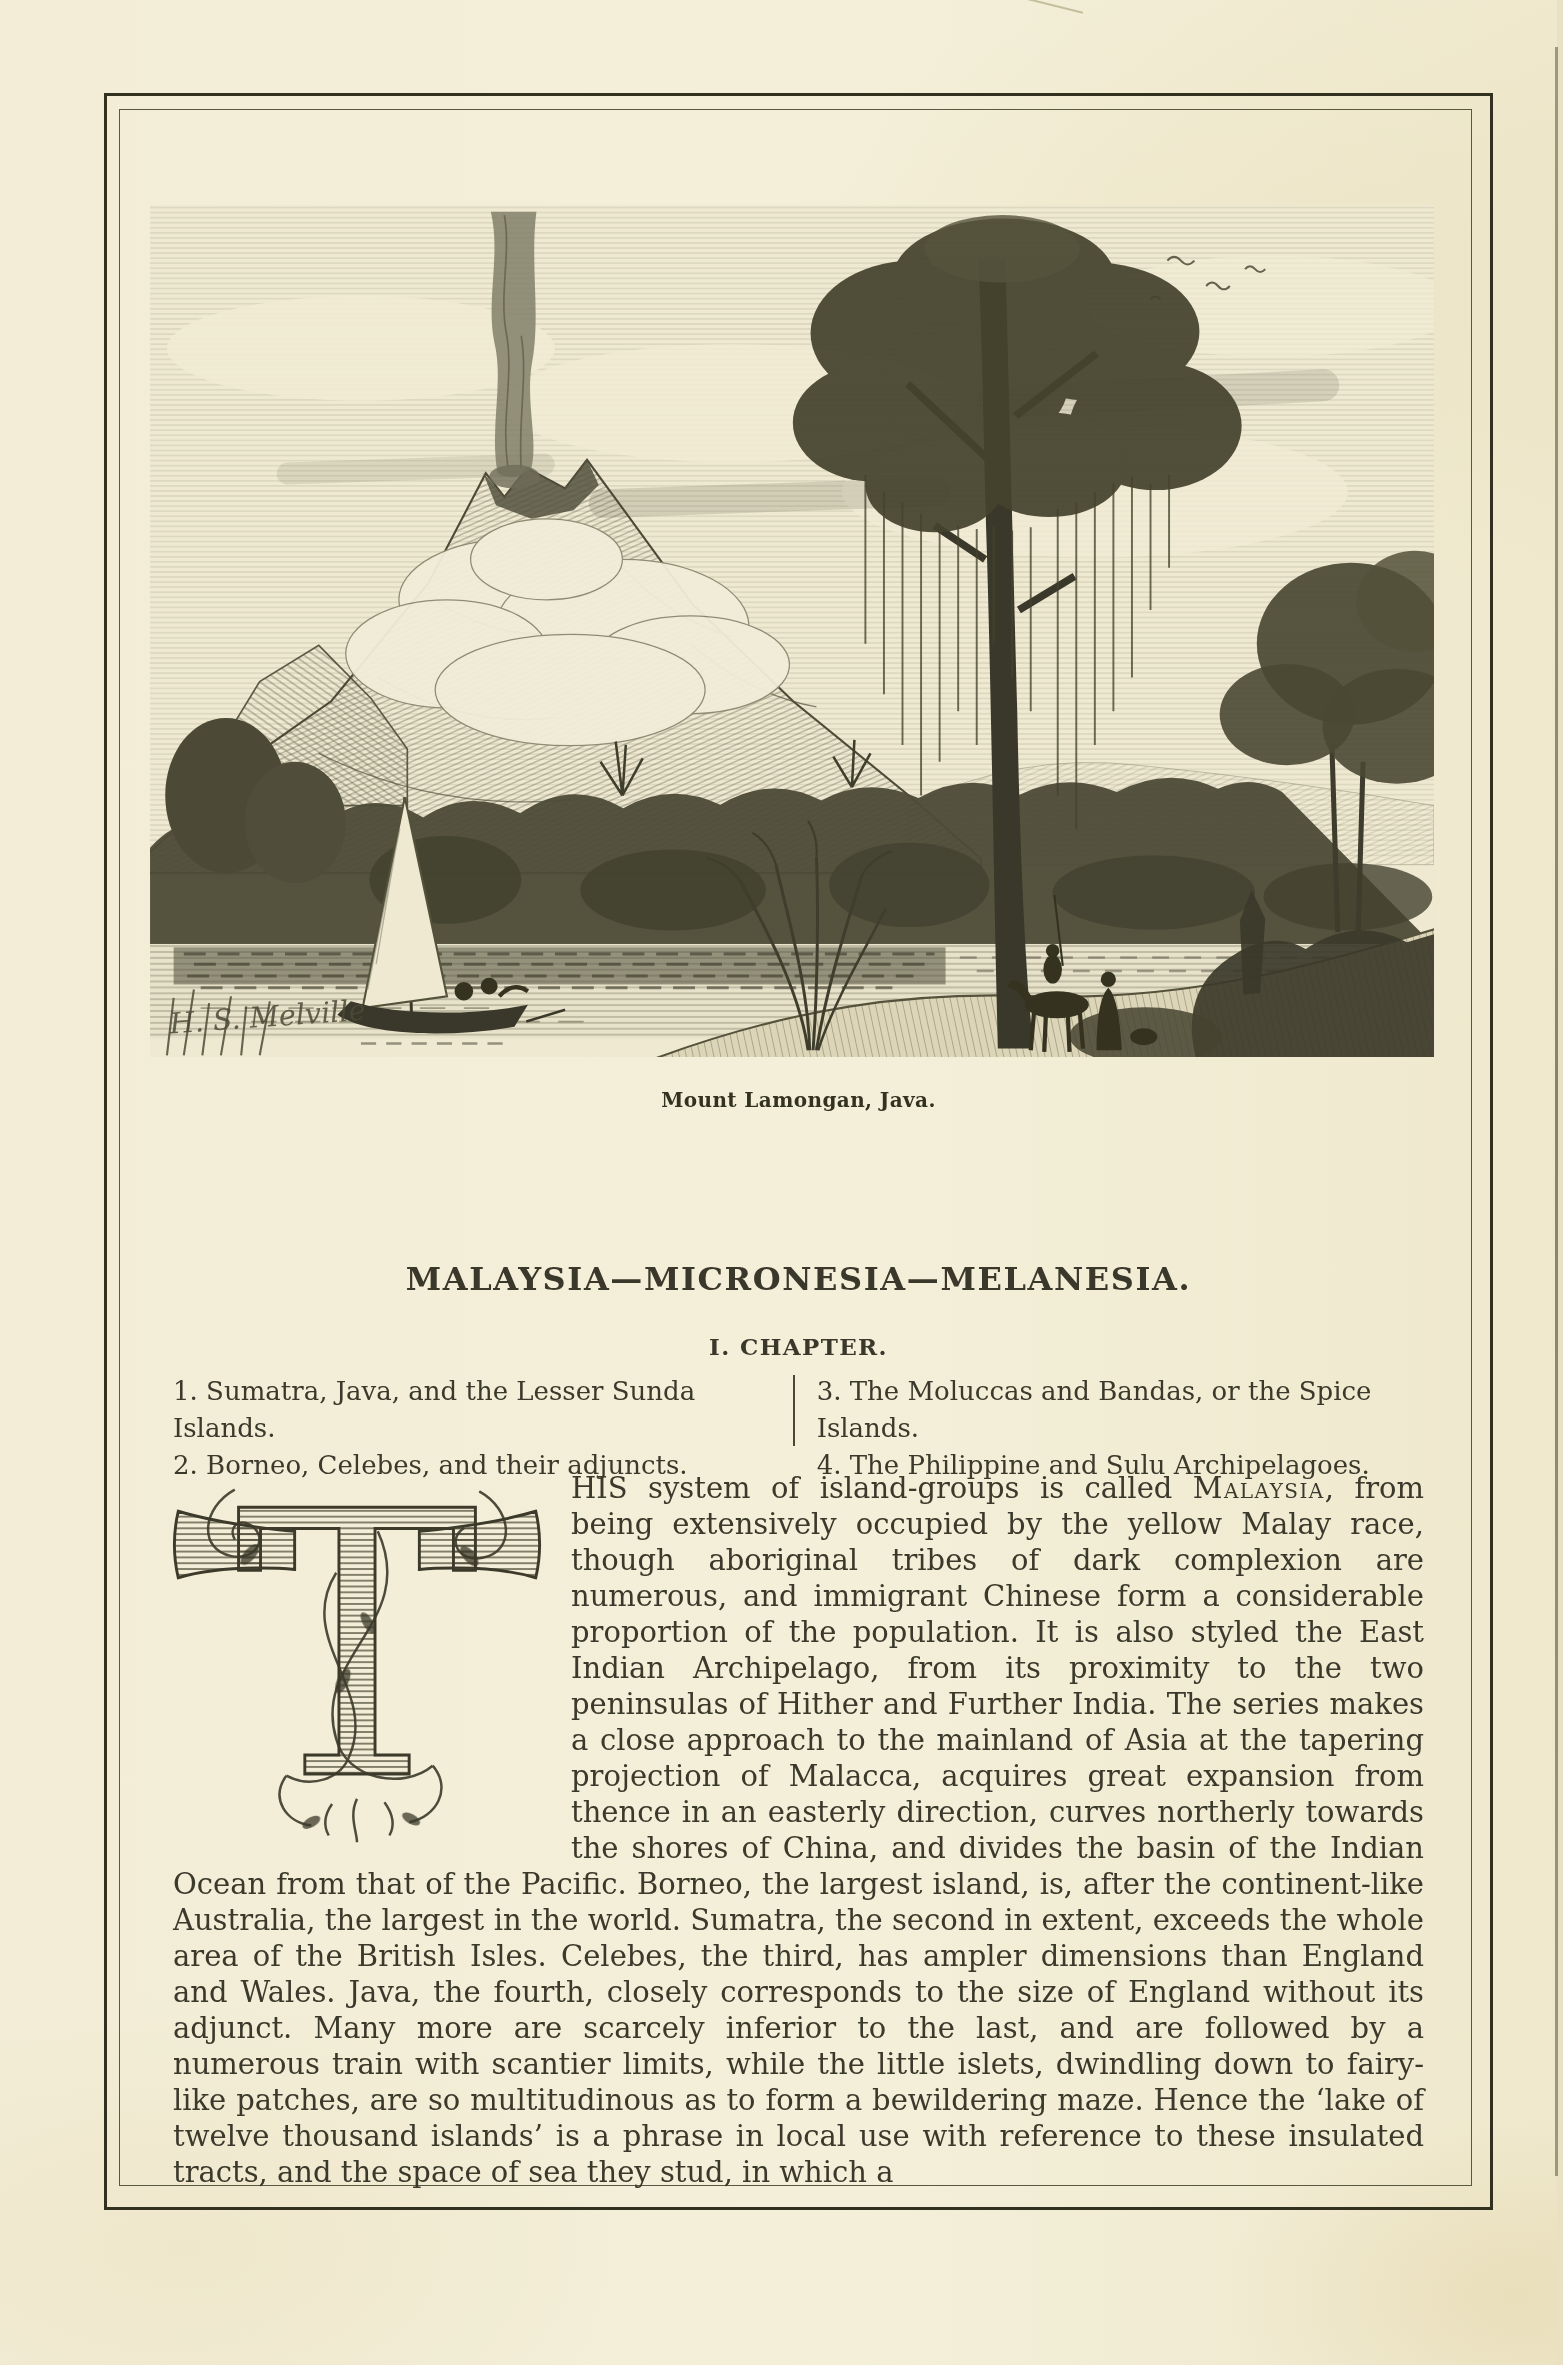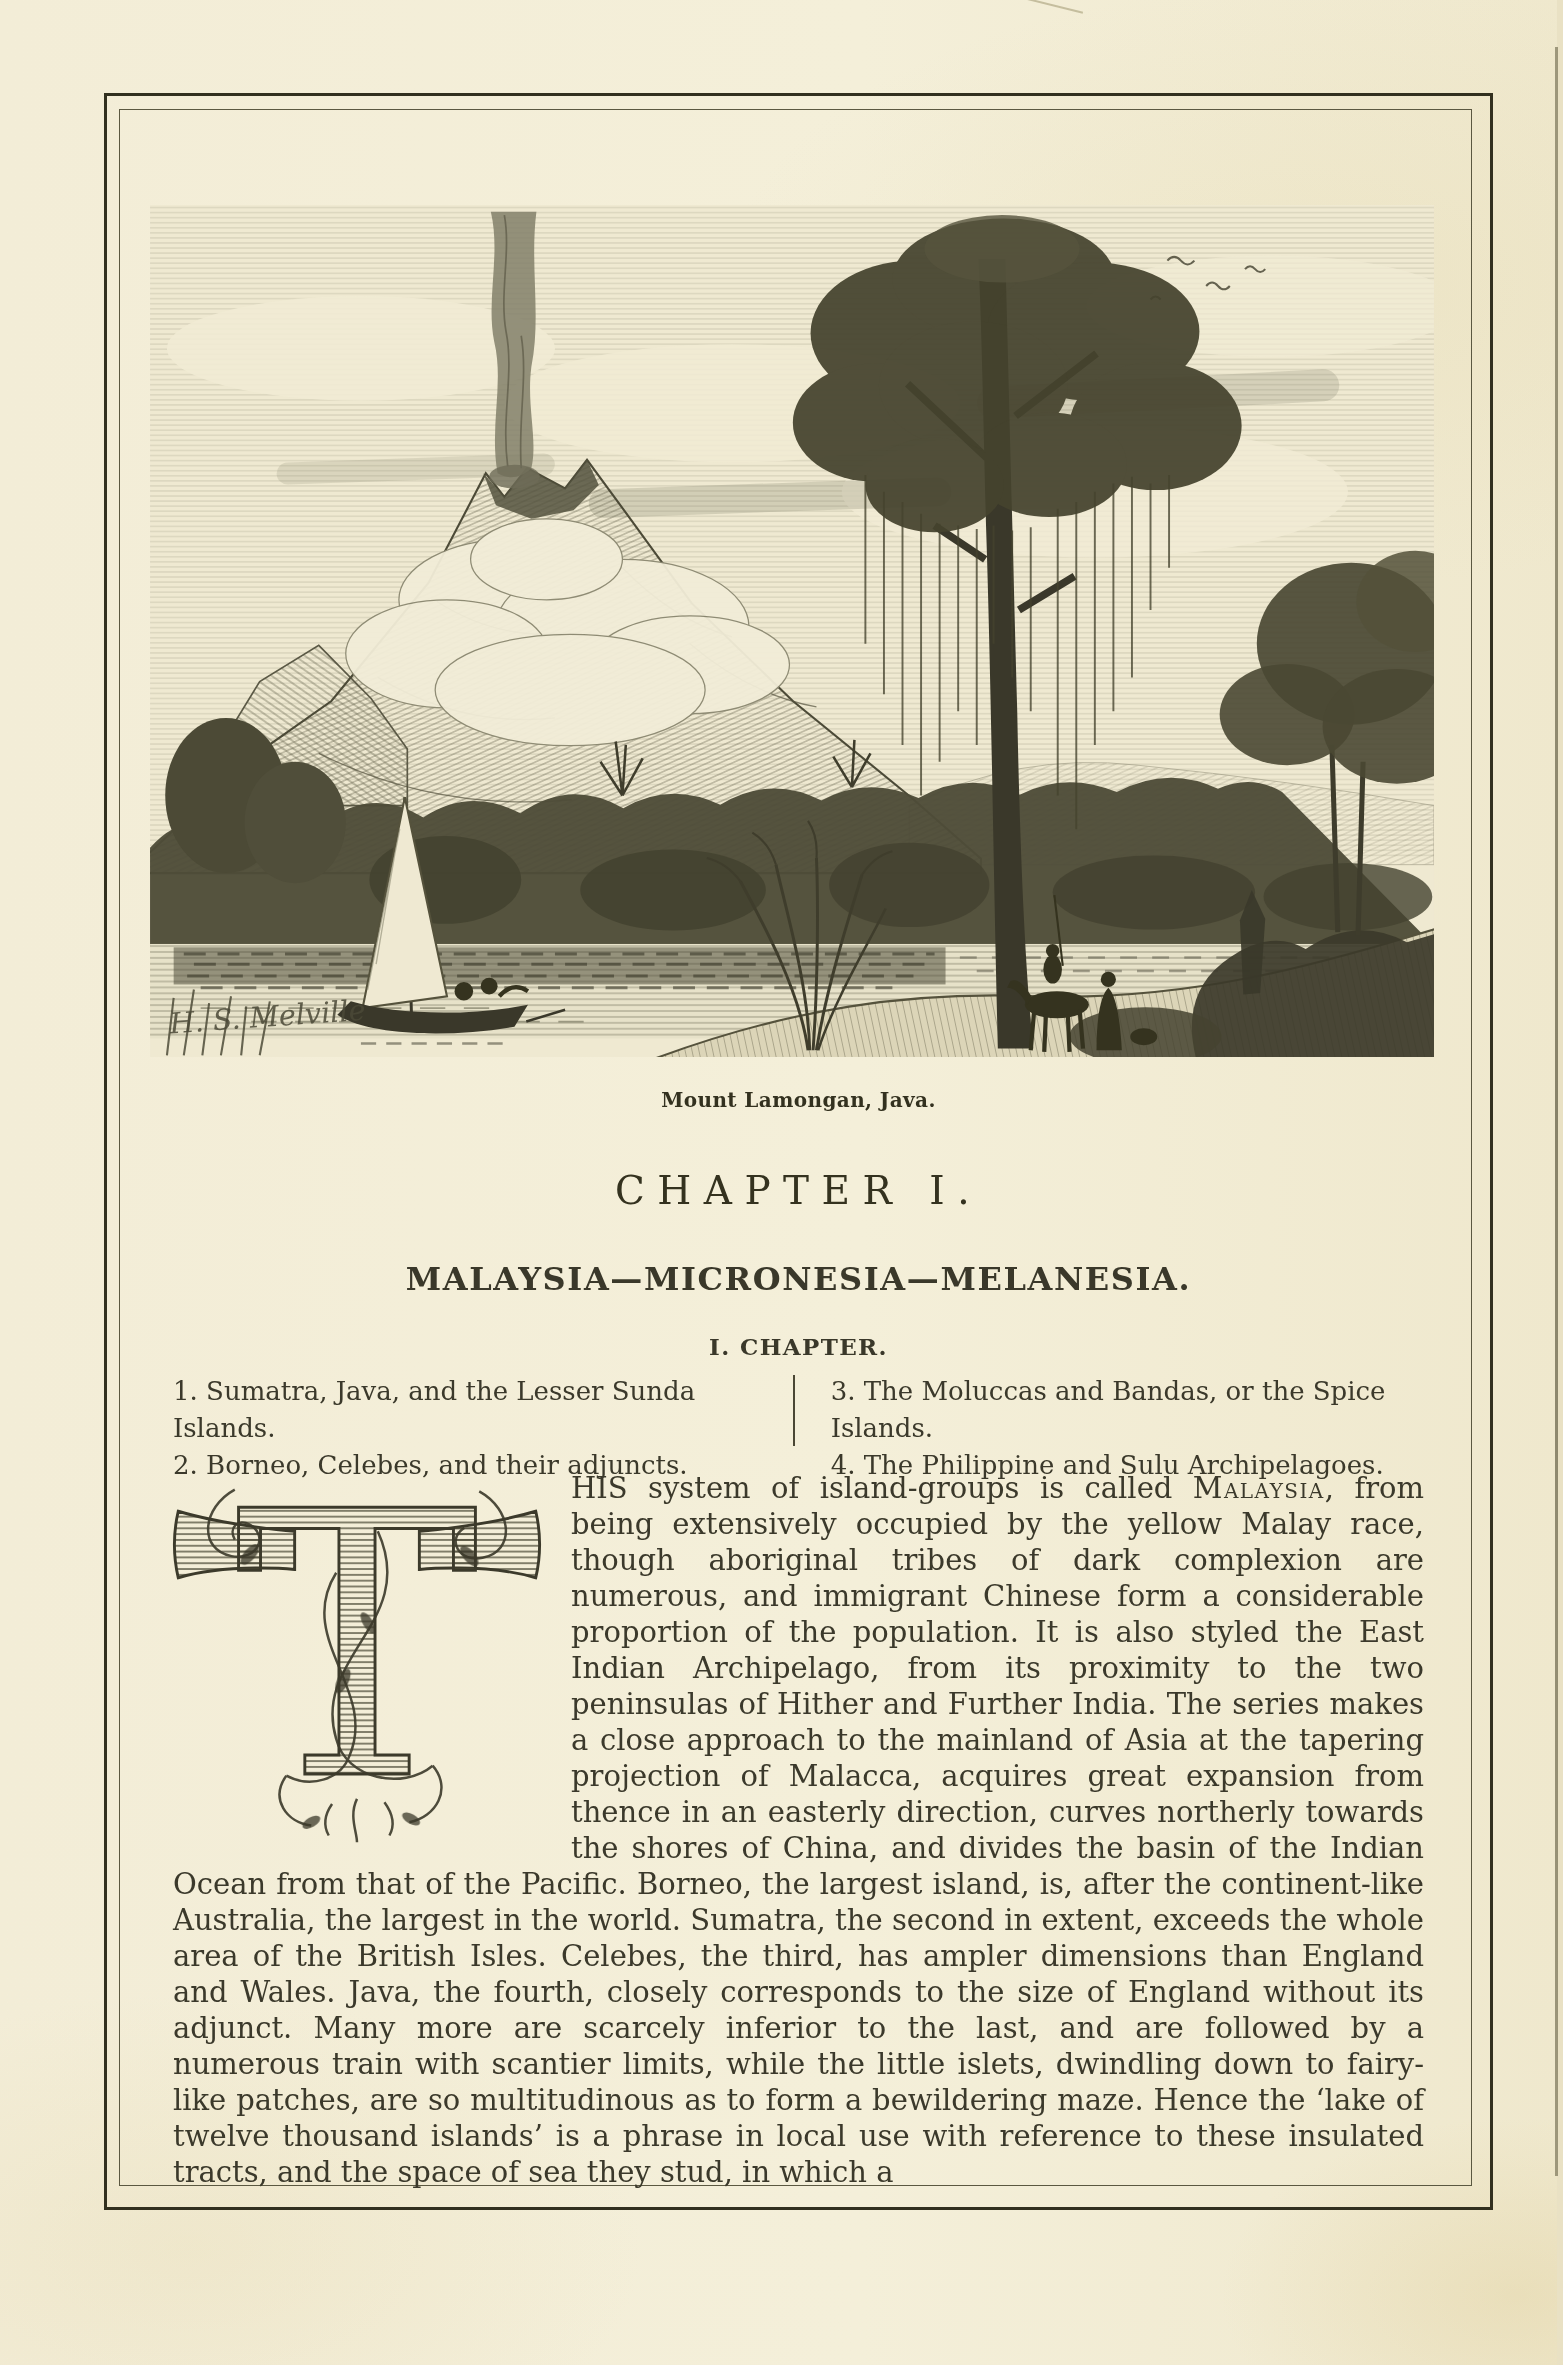--- a/index.html
+++ b/index.html
@@ -29,21 +29,21 @@
     font-size:20px;font-weight:700;letter-spacing:.02em;color:#33311f;}
   .chapter{position:absolute;left:173px;top:1168px;width:1251px;text-align:center;
     font-size:39px;font-weight:400;letter-spacing:.32em;color:#34321f;}
   .subtitle{position:absolute;left:173px;top:1260px;width:1251px;text-align:center;
     font-size:32px;font-weight:700;letter-spacing:.05em;color:#3a382a;}
   .section-heading{position:absolute;left:173px;top:1333px;width:1251px;text-align:center;
     font-size:23px;font-weight:700;letter-spacing:.06em;color:#3a382a;}
   .contents{position:absolute;left:173px;top:1373px;width:1251px;display:flex;color:#3b392b;}
   .contents .col{font-size:26px;line-height:37px;}
   .contents .col.left{width:620px;}
-  .contents .col.right{width:591px;padding-left:36px;}
+  .contents .col.right{width:591px;padding-left:22px;}
   .col-divider{width:1.7px;background:#4a4734;margin-top:1.7px;height:71px;}
   .body-text{position:absolute;left:173px;top:1470px;width:1251px;
     font-size:29px;line-height:36px;text-align:justify;color:#3b392b;}
   .drop-cap{float:left;width:378px;height:370px;margin:3.4px 25px 5px -5px;}
   .sc{font-variant:small-caps;letter-spacing:.05em;}
 </style>
 </head>
 <body>
 
 <div class="page">
@@ -213,21 +213,20 @@
     </g>
 
     <g stroke="#454330" stroke-width="2.5" opacity="0.8">
       <path d="M20,1008 L28,940 M40,1008 L52,930 M62,1008 L70,946 M84,1008 L96,938 M108,1008 L114,950 M130,1008 L142,944"></path>
     </g>
 
     <text x="24" y="982" font-size="34" font-style="italic" fill="#4b4937" opacity="0.85" transform="rotate(-4 24 982)" font-family="'DejaVu Serif', serif">H. S. Melville</text>
   </svg>
 
   <div class="caption">Mount Lamongan, Java.</div>
-  <div class="chapter">CHAPTER I.</div>
   <div class="subtitle">MALAYSIA—MICRONESIA—MELANESIA.</div>
   <div class="section-heading">I. CHAPTER.</div>
 
   <div class="contents">
     <div class="col left">
       <div>1. Sumatra, Java, and the Lesser Sunda Islands.</div>
       <div>2. Borneo, Celebes, and their adjuncts.</div>
     </div>
     <div class="col-divider"></div>
     <div class="col right">

